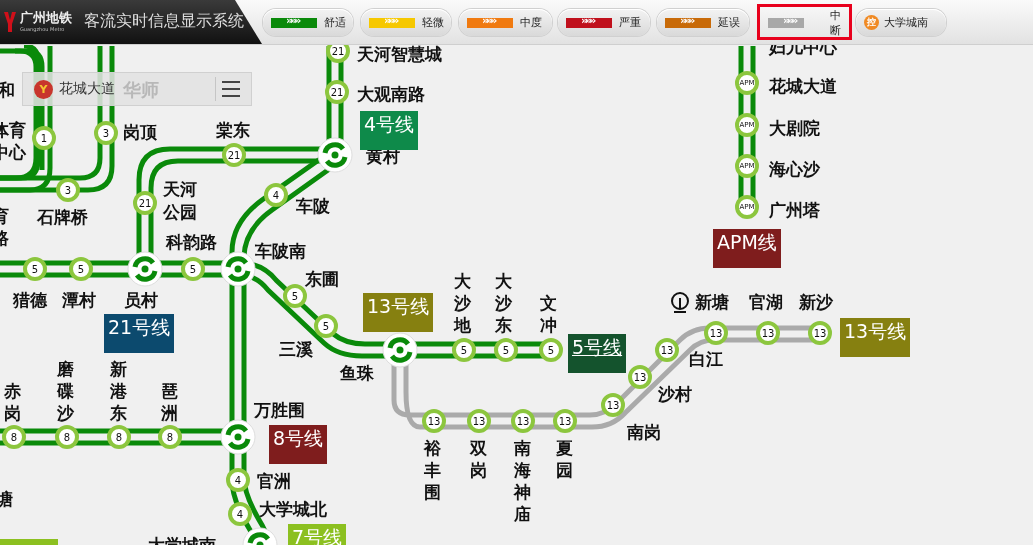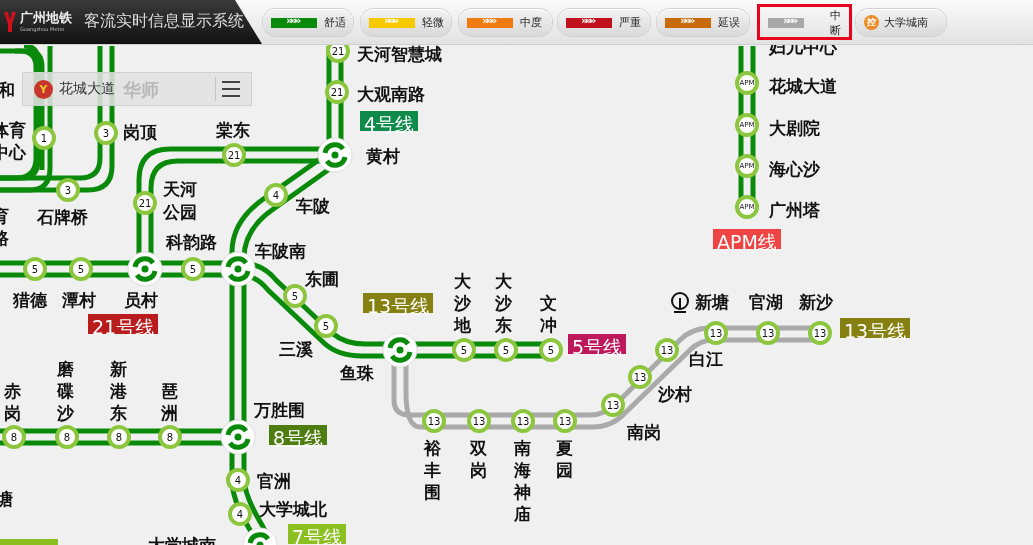--- a/index.html
+++ b/index.html
@@ -12,21 +12,21 @@
   .brand .title { position:absolute; left:84px; top:11px; color:#ddd; font-size:16px; }
   .legend { position:absolute; top:9px; height:27px; border-radius:13px; background:linear-gradient(#f3f3f3,#d9d9d9); box-shadow:inset 0 1px 0 #fff, 0 0 0 1px #d0d0d0; display:flex; align-items:center; }
   .legend .bar { position:relative; width:46px; height:10px; margin-left:8px; }
   .legend .bar span { position:absolute; left:15px; top:-4px; color:#fff; font-size:11px; font-weight:bold; letter-spacing:-3px; }
   .legend .lbl { margin-left:7px; font-size:11px; color:#222; }
   .legend .kicon { width:15px; height:15px; border-radius:50%; background:#f08a24; margin-left:8px; color:#fff; font-size:9px; text-align:center; line-height:15px; font-weight:bold; }
   .highlight { position:absolute; left:757px; top:4px; width:95px; height:36px; border:3px solid #e8001c; box-sizing:border-box; }
   .map { position:absolute; left:0; top:45px; }
   .stn { font-family:"DejaVu Sans","Liberation Sans",sans-serif; font-weight:bold; font-size:17px; fill:#111; }
   .num { font-family:"DejaVu Sans","Liberation Sans",sans-serif; font-size:10px; fill:#111; text-anchor:middle; dominant-baseline:central; }
-  .linelabel { position:absolute; color:#fff; font-size:19px; padding:0 4px; height:20px; line-height:27px; }
+  .linelabel { position:absolute; color:#fff; font-size:19px; padding:0 4px; height:39px; line-height:27px; }
   .toolbar { position:absolute; left:22px; top:72px; width:228px; height:32px; background:rgba(225,225,225,0.88); border:1px solid #d0d0d0; }
   .toolbar .ic { position:absolute; left:11px; top:7px; width:19px; height:19px; border-radius:50%; background:#c8352c; color:#f5c430; font-size:11px; text-align:center; line-height:19px; font-weight:bold; }
   .toolbar .t { position:absolute; left:36px; top:7px; font-size:14px; color:#333; }
   .toolbar .ghost { position:absolute; left:100px; top:5px; font-size:18px; color:#b8b8b8; font-weight:bold; }
   .toolbar .sep { position:absolute; left:192px; top:4px; width:1px; height:24px; background:#c5c5c5; }
   .toolbar .menu { position:absolute; left:199px; top:8px; width:18px; height:16px; }
   .toolbar .menu i { display:block; height:2px; background:#444; margin-bottom:5px; }
 </style>
 </head>
 <body>
@@ -393,26 +393,26 @@
     <text class="stn" x="799" y="308">新沙</text>
     <text class="stn" x="769" y="53">妇儿中心</text>
     <text class="stn" x="769" y="92">花城大道</text>
     <text class="stn" x="769" y="134">大剧院</text>
     <text class="stn" x="769" y="175">海心沙</text>
     <text class="stn" x="769" y="216">广州塔</text>
   </g>
 </svg>
 
 <div class="linelabel" style="left:360px;top:111px;background:#0e8a4a;">4号线</div>
-<div class="linelabel" style="left:88px;top:314px;background:#b91c1c;">21号线</div>
+<div class="linelabel" style="left:104px;top:314px;background:#0c4a6e;">21号线</div>
 <div class="linelabel" style="left:363px;top:293px;background:#868010;">13号线</div>
-<div class="linelabel" style="left:568px;top:334px;background:#be185d;">5号线</div>
+<div class="linelabel" style="left:568px;top:334px;background:#14532d;text-decoration:underline;">5号线</div>
 <div class="linelabel" style="left:840px;top:318px;background:#868010;">13号线</div>
-<div class="linelabel" style="left:269px;top:425px;background:#4d7c0f;text-decoration:underline;">8号线</div>
-<div class="linelabel" style="left:713px;top:229px;background:#ef4444;">APM线</div>
+<div class="linelabel" style="left:269px;top:425px;background:#7f1d1d;">8号线</div>
+<div class="linelabel" style="left:713px;top:229px;background:#7f1d1d;">APM线</div>
 <div class="linelabel" style="left:288px;top:524px;background:#8cc020;">7号线</div>
 <div class="linelabel" style="left:0px;top:539px;width:50px;height:8px;background:#8cc020;"></div>
 
 <div class="toolbar">
   <div class="ic">Y</div>
   <span class="t">花城大道</span>
   <span class="ghost">华师</span>
   <div class="sep"></div>
   <div class="menu">
       <i></i>

